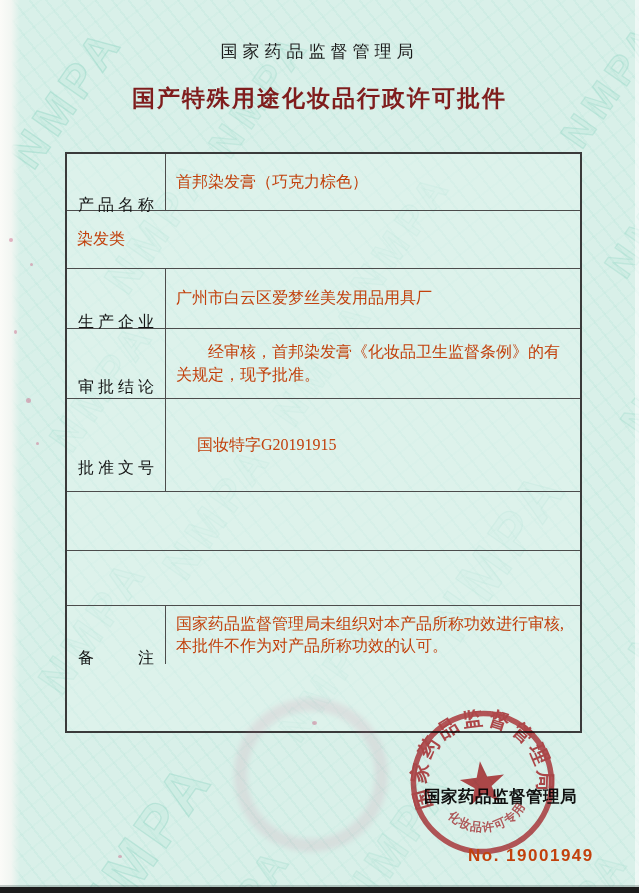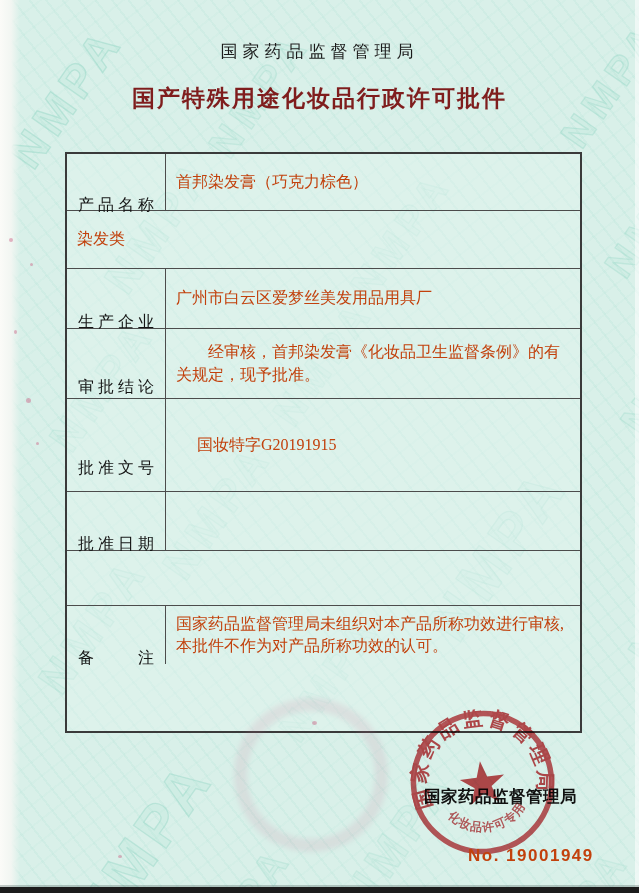--- a/index.html
+++ b/index.html
@@ -127,23 +127,20 @@
     </div>
     <div class="trow">
       <div class="tlabel">
           <span class="jlabel">批准文号</span>
         </div>
       <div class="tvalue">
           <p>国妆特字G20191915</p>
         </div>
     </div>
     <div class="trow">
-      <div class="tlabel">
-          <span class="jlabel">批准日期</span>
-        </div>
     </div>
     <div class="trow">
     </div>
     <div class="trow">
       <div class="tlabel">
           <span class="jlabel">备注</span>
         </div>
       <div class="tvalue">
           <p>国家药品监督管理局未组织对本产品所称功效进行审核,本批件不作为对产品所称功效的认可。</p>
         </div>

